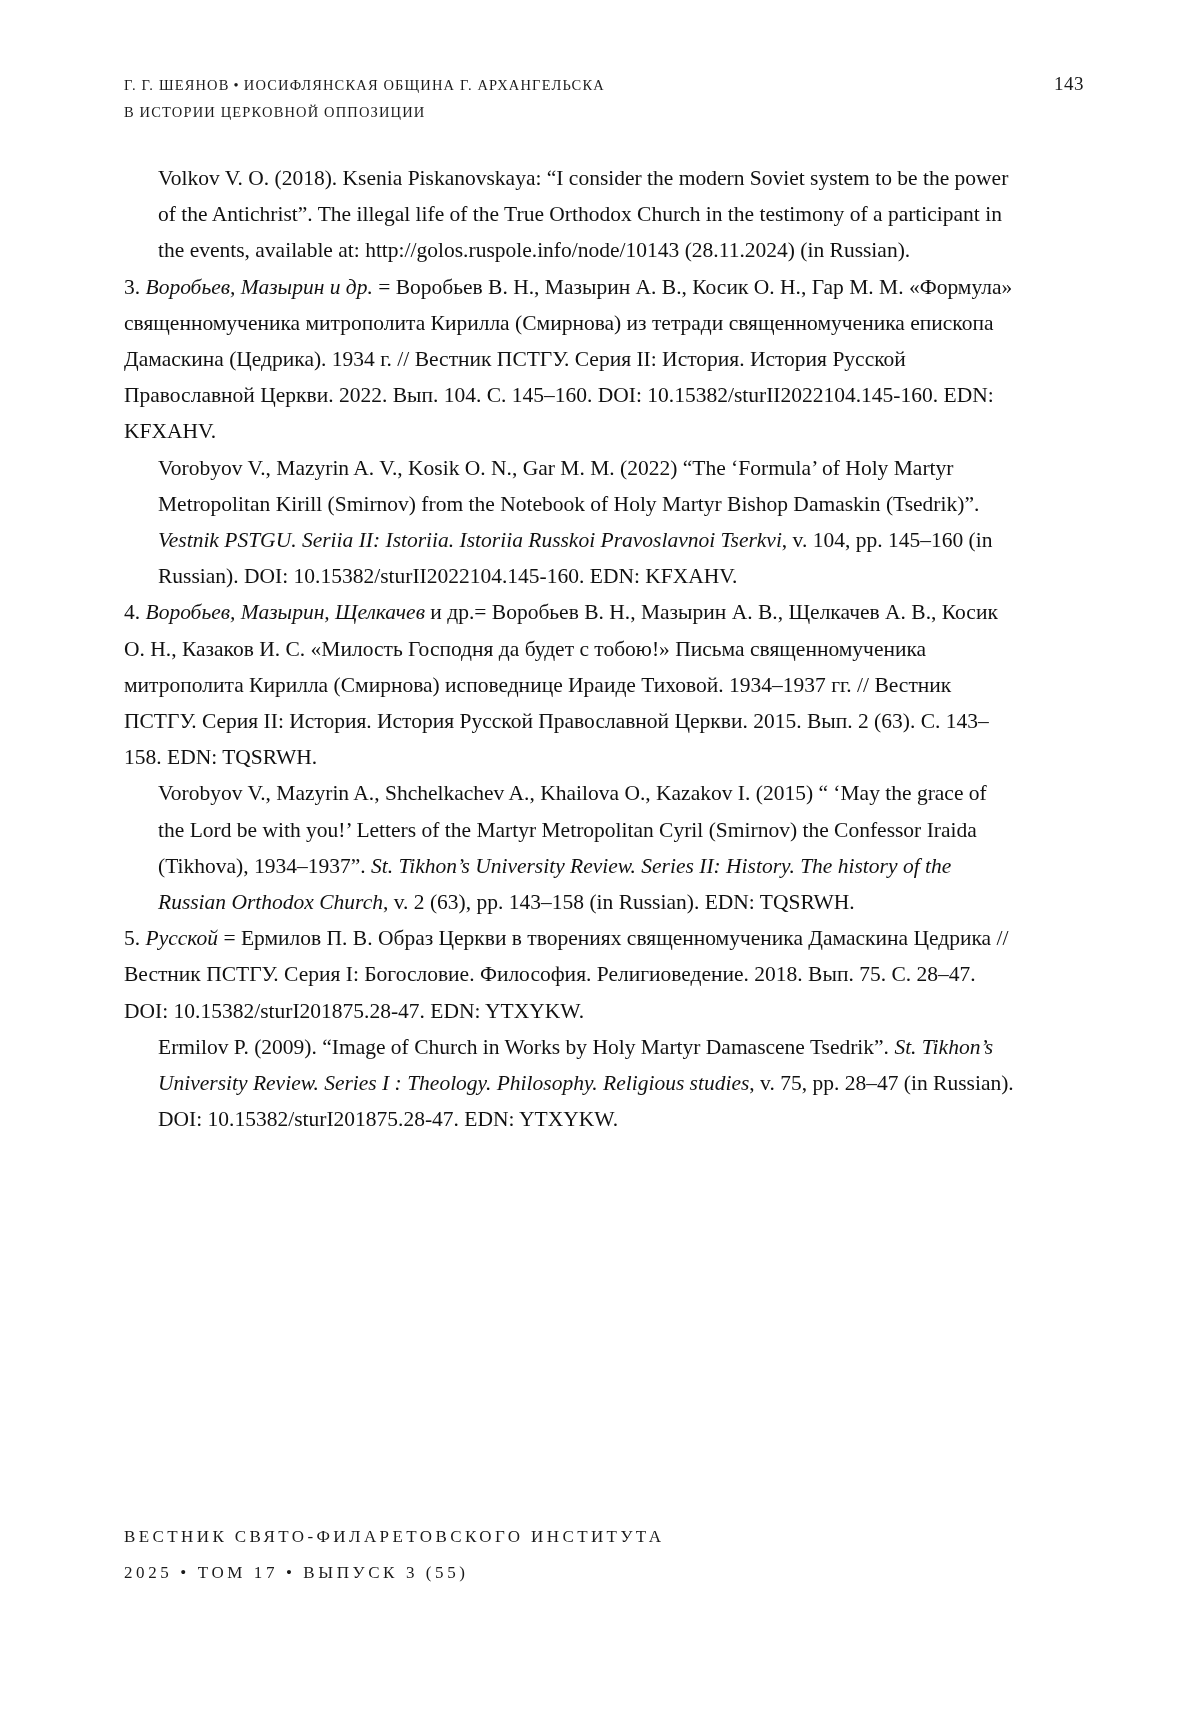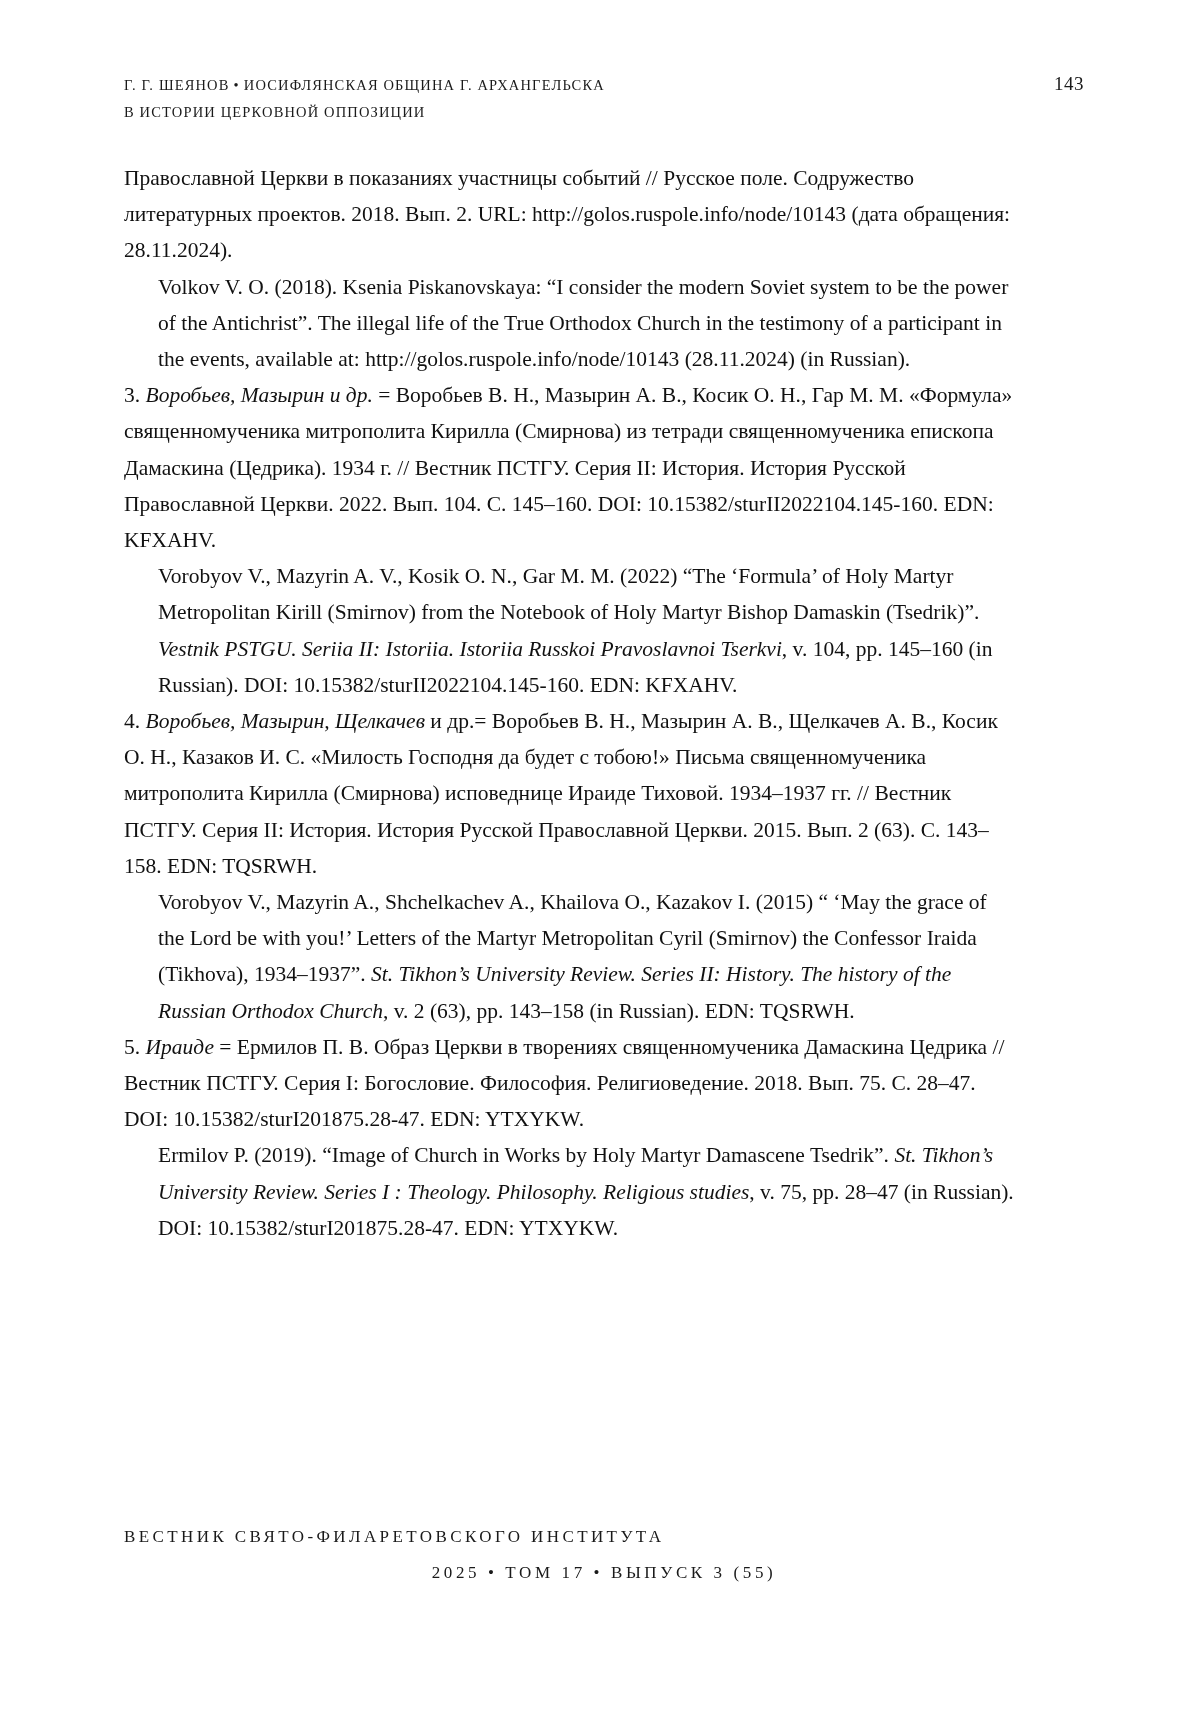--- a/index.html
+++ b/index.html
@@ -96,59 +96,57 @@
   .footer-line {
     font-family: "Liberation Serif", serif;
     font-size: 17px;
     letter-spacing: 3.4px;
     text-transform: uppercase;
     color: #1a1a1a;
     line-height: 2.15;
   }
   .footer-line.second {
     letter-spacing: 3.6px;
-    text-align: center;
   }
 </style>
 </head>
 <body>
 
 <div class="page">
 
   <div class="runhead">
     <div class="runhead-left">
       <span>Г. Г. ШЕЯНОВ</span><span class="sep">•</span><span>ИОСИФЛЯНСКАЯ ОБЩИНА Г. АРХАНГЕЛЬСКА</span><br>
       <span>В ИСТОРИИ ЦЕРКОВНОЙ ОППОЗИЦИИ</span>
     </div>
     <div class="runhead-right">143</div>
   </div>
 
   <div class="content">
 
-    <p class="para">Православной Церкви в показаниях участницы событий // Русское поле. Содружество литературных проектов. 2018. Вып. 2. URL: http://golos.ruspole.info/node/10143 (дата обращения: 28.11.2024).</p>
 
     <p class="sub">Volkov V. O. (2018). Ksenia Piskanovskaya: “I consider the modern Soviet system to be the power of the Antichrist”. The illegal life of the True Orthodox Church in the testimony of a participant in the events, available at: http://golos.ruspole.info/node/10143 (28.11.2024) (in Russian).</p>
 
     <p class="ref">
       <span class="num">3.</span>
       <span class="it">Воробьев, Мазырин и др.</span><span> = Воробьев В. Н., Мазырин А. В., Косик О. Н., Гар М. М. «Формула» священномученика митрополита Кирилла (Смирнова) из тетради священномученика епископа Дамаскина (Цедрика). 1934 г. // Вестник ПСТГУ. Серия II: История. История Русской Православной Церкви. 2022. Вып. 104. С. 145–160. DOI: 10.15382/sturII2022104.145-160. EDN: KFXAHV.</span>
     </p>
     <p class="sub"><span>Vorobyov V., Mazyrin A. V., Kosik O. N., Gar M. M. (2022) “The ‘Formula’ of Holy Martyr Metropolitan Kirill (Smirnov) from the Notebook of Holy Martyr Bishop Damaskin (Tsedrik)”. </span><span class="it">Vestnik PSTGU. Seriia II: Istoriia. Istoriia Russkoi Pravoslavnoi Tserkvi</span><span>, v. 104, pp. 145–160 (in Russian). DOI: 10.15382/sturII2022104.145-160. EDN: KFXAHV.</span></p>
 
     <p class="ref">
       <span class="num">4.</span>
       <span class="it">Воробьев, Мазырин, Щелкачев</span><span> и др.= Воробьев В. Н., Мазырин А. В., Щелкачев А. В., Косик О. Н., Казаков И. С. «Милость Господня да будет с тобою!» Письма священномученика митрополита Кирилла (Смирнова) исповеднице Ираиде Тиховой. 1934–1937 гг. // Вестник ПСТГУ. Серия II: История. История Русской Православной Церкви. 2015. Вып. 2 (63). С. 143–158. EDN: TQSRWH.</span>
     </p>
     <p class="sub"><span>Vorobyov V., Mazyrin A., Shchelkachev A., Khailova O., Kazakov I. (2015) “ ‘May the grace of the Lord be with you!’ Letters of the Martyr Metropolitan Cyril (Smirnov) the Confessor Iraida (Tikhova), 1934–1937”. </span><span class="it">St. Tikhon’s University Review. Series II: History. The history of the Russian Orthodox Church</span><span>, v. 2 (63), pp. 143–158 (in Russian). EDN: TQSRWH.</span></p>
 
     <p class="ref">
       <span class="num">5.</span>
-      <span class="it">Ираиде</span><span> = Ермилов П. В. Образ Церкви в творениях священномученика Дамаскина Цедрика // Вестник ПСТГУ. Серия I: Богословие. Философия. Религиоведение. 2018. Вып. 75. С. 28–47. DOI: 10.15382/sturI201875.28-47. EDN: YTXYKW.</span>
+      <span class="it">Русской</span><span> = Ермилов П. В. Образ Церкви в творениях священномученика Дамаскина Цедрика // Вестник ПСТГУ. Серия I: Богословие. Философия. Религиоведение. 2018. Вып. 75. С. 28–47. DOI: 10.15382/sturI201875.28-47. EDN: YTXYKW.</span>
     </p>
-    <p class="sub"><span>Ermilov P. (2019). “Image of Church in Works by Holy Martyr Damascene Tsedrik”. </span><span class="it">St. Tikhon’s University Review. Series I : Theology. Philosophy. Religious studies</span><span>, v. 75, pp. 28–47 (in Russian). DOI: 10.15382/sturI201875.28-47. EDN: YTXYKW.</span></p>
+    <p class="sub"><span>Ermilov P. (2009). “Image of Church in Works by Holy Martyr Damascene Tsedrik”. </span><span class="it">St. Tikhon’s University Review. Series I : Theology. Philosophy. Religious studies</span><span>, v. 75, pp. 28–47 (in Russian). DOI: 10.15382/sturI201875.28-47. EDN: YTXYKW.</span></p>
 
 
   </div>
 
   <div class="footer">
     <div class="footer-line">ВЕСТНИК СВЯТО-ФИЛАРЕТОВСКОГО ИНСТИТУТА</div>
     <div class="footer-line second">2025 • ТОМ 17 • ВЫПУСК 3 (55)</div>
   </div>
 
 </div>

